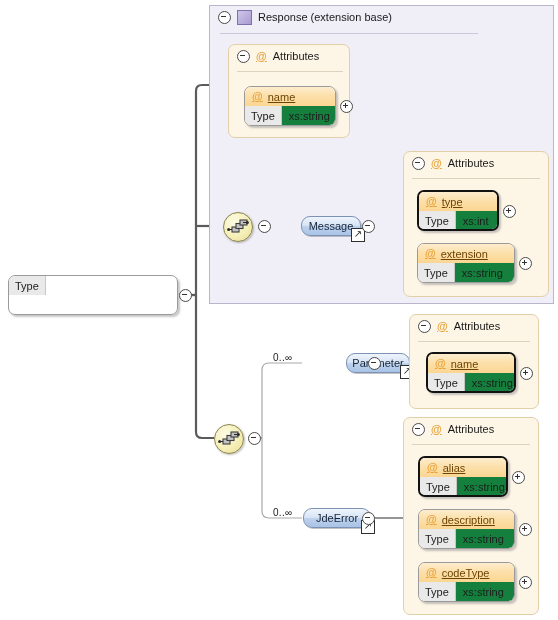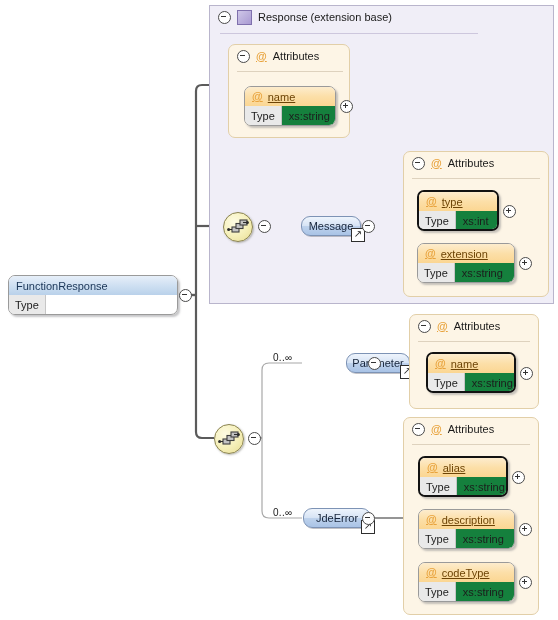--- a/index.html
+++ b/index.html
@@ -195,23 +195,20 @@
       <span class="name">name</span>
     </div>
     <div class="n-body">
       <div class="n-key">Type</div>
       <div class="n-val">xs:string</div>
     </div>
   </div>
   <div class="tog plus tog-abs" style="left:340px;top:100px;"></div>
 
   <div class="node root thin" style="left:8px;top:275px;width:170px;height:40px;">
-    <div class="n-hdr">
-      <span>FunctionResponse</span>
-    </div>
     <div class="n-body">
       <div class="n-key">Type</div>
     </div>
   </div>
   <div class="tog tog-abs" style="left:179px;top:289px;"></div>
 
   <div class="seq" style="left:223px;top:212px;">
     <svg width="28" height="28" viewBox="0 0 28 28">
       <g stroke="#3f3f3f" stroke-width="1.1" fill="#c3c3c3">
         <rect x="8" y="14" width="7" height="5"></rect>

